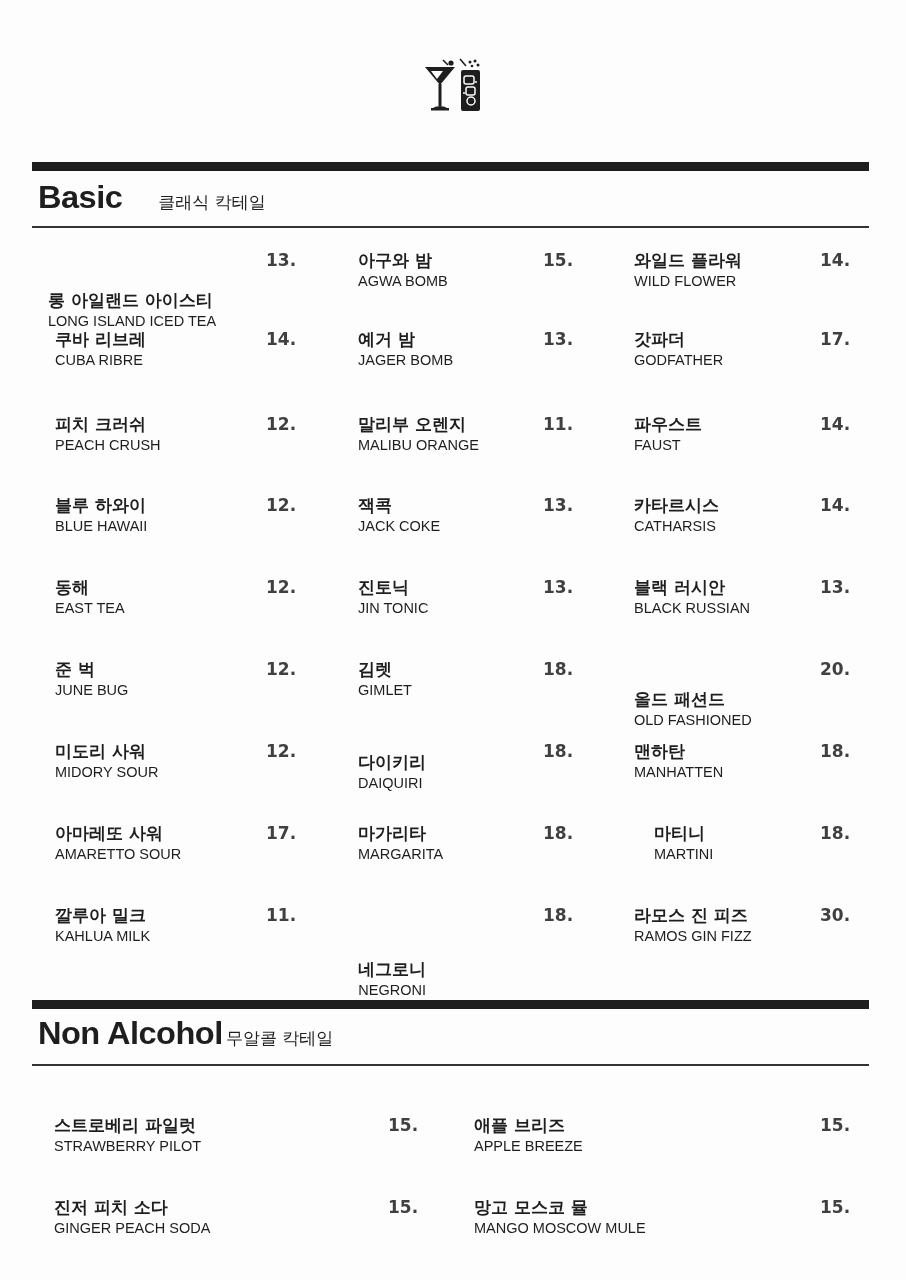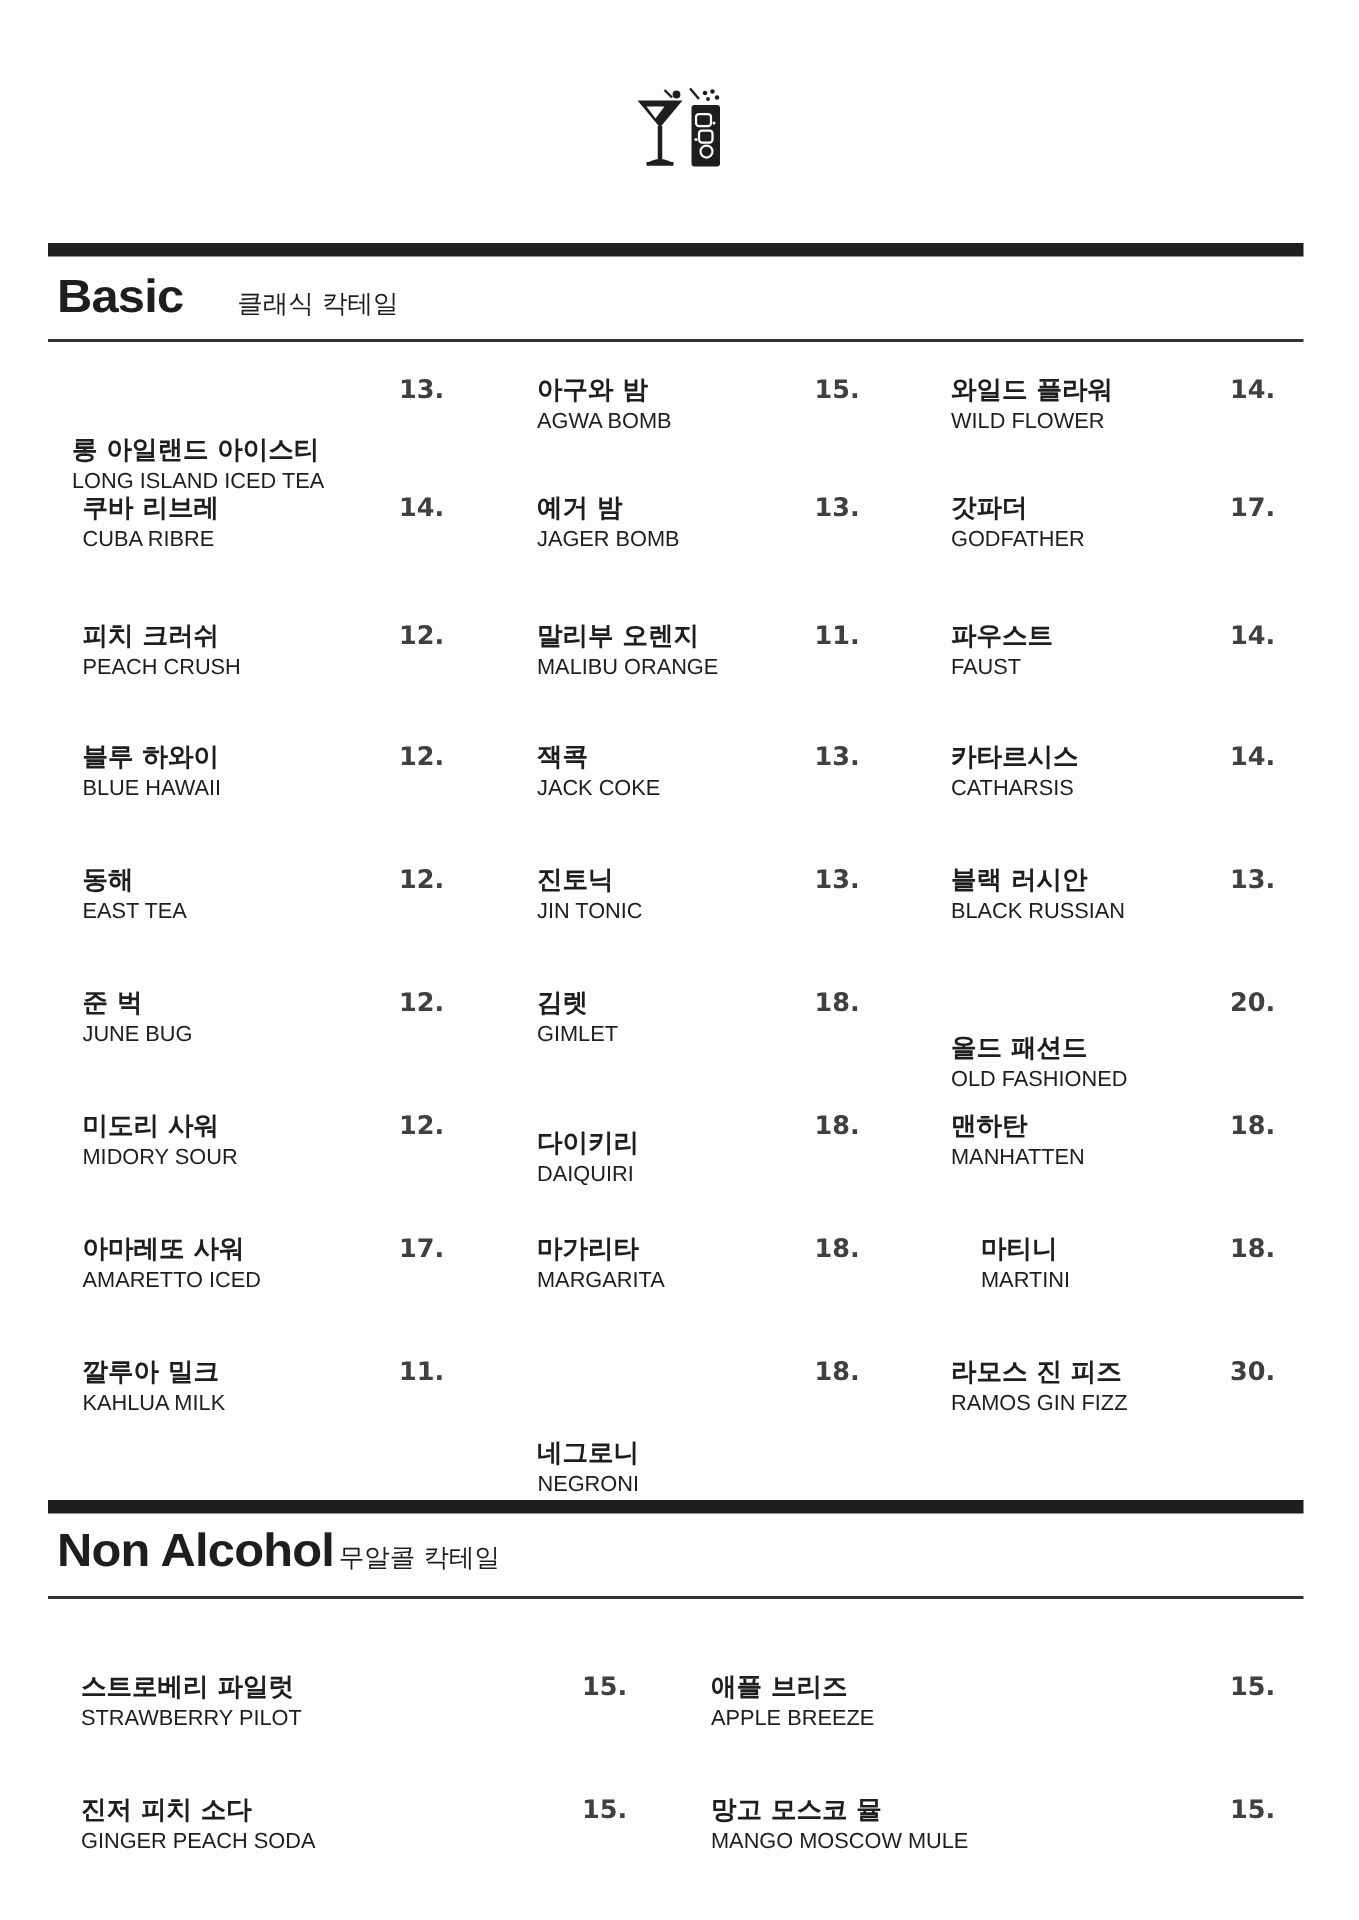--- a/index.html
+++ b/index.html
@@ -88,21 +88,21 @@
       <div class="en">JUNE BUG</div>
     </div>
     <div class="price" style="left: 266px; top: 659px;">12.</div>
     <div class="item" style="left: 55px; top: 741px;">
       <div class="ko">미도리 사워</div>
       <div class="en">MIDORY SOUR</div>
     </div>
     <div class="price" style="left: 266px; top: 741px;">12.</div>
     <div class="item" style="left: 55px; top: 823px;">
       <div class="ko">아마레또 사워</div>
-      <div class="en">AMARETTO ICED</div>
+      <div class="en">AMARETTO SOUR</div>
     </div>
     <div class="price" style="left: 266px; top: 823px;">17.</div>
     <div class="item" style="left: 55px; top: 905px;">
       <div class="ko">깔루아 밀크</div>
       <div class="en">KAHLUA MILK</div>
     </div>
     <div class="price" style="left: 266px; top: 905px;">11.</div>
     <div class="item" style="left: 358px; top: 250px;">
       <div class="ko">아구와 밤</div>
       <div class="en">AGWA BOMB</div>

